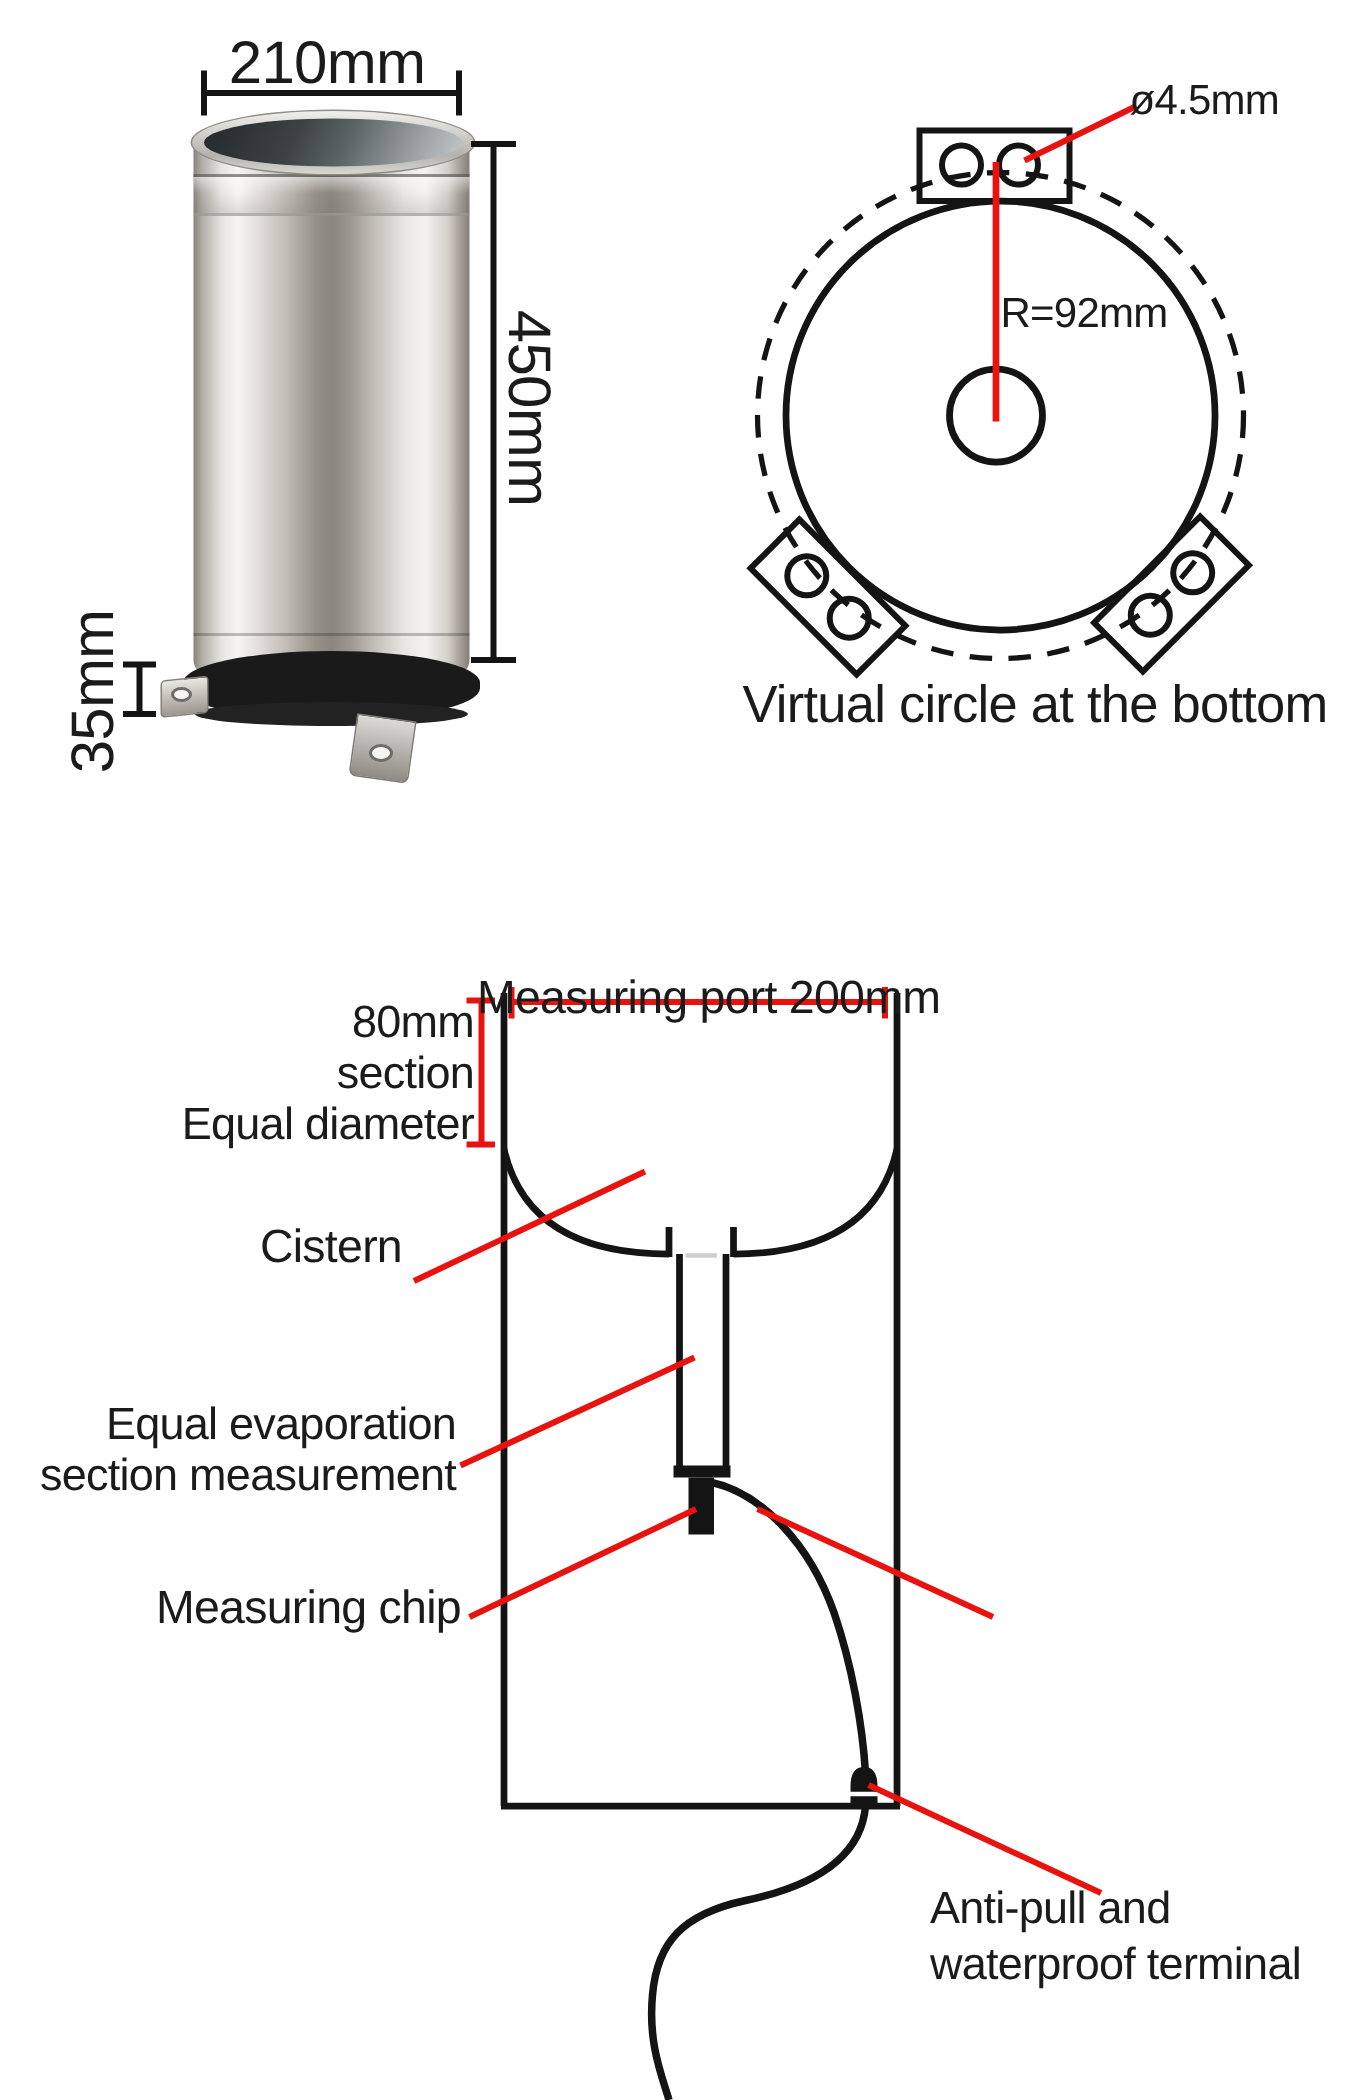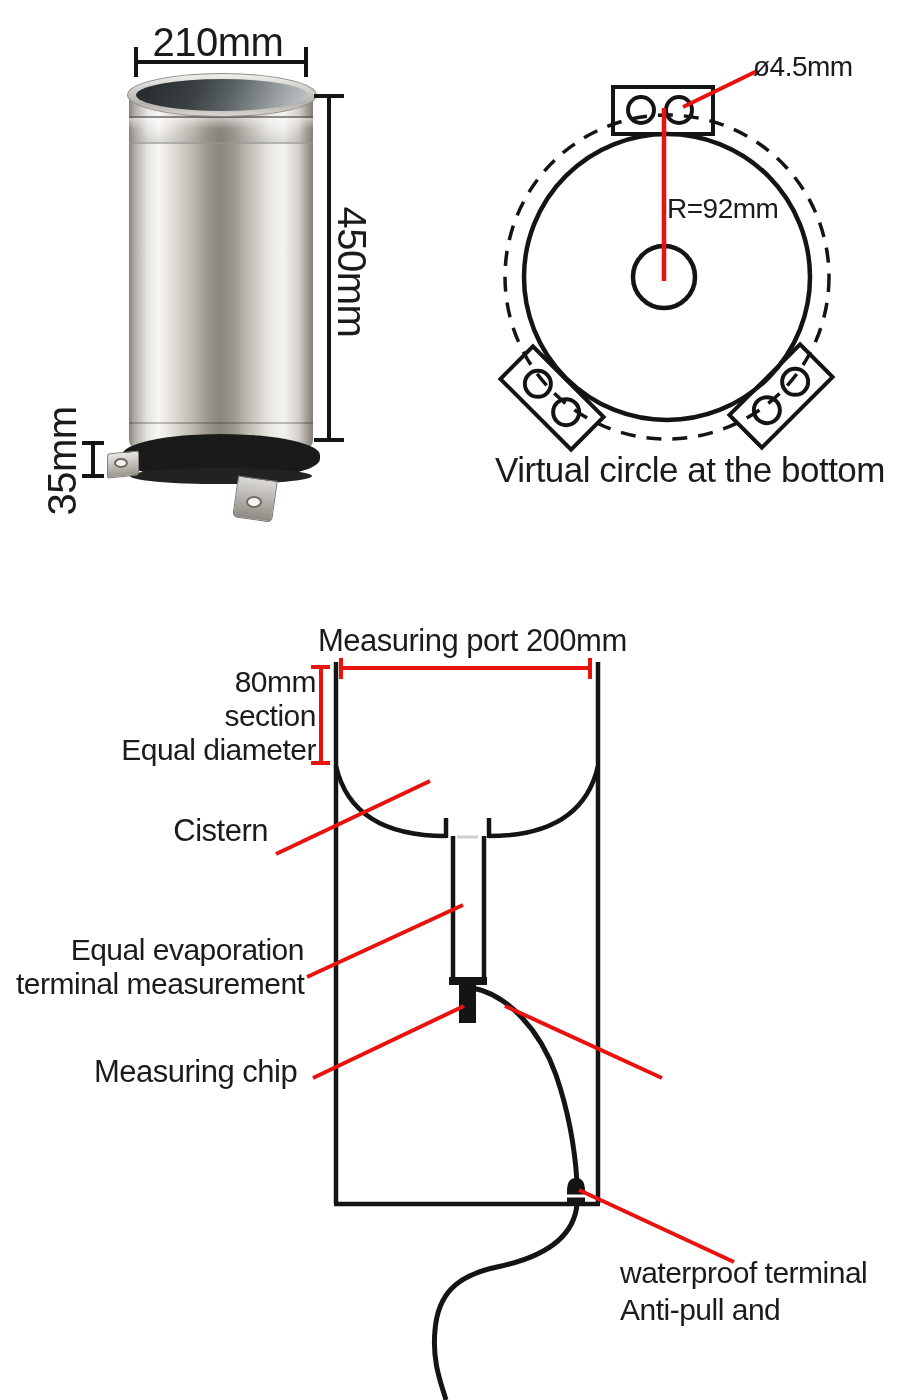--- a/index.html
+++ b/index.html
@@ -143,30 +143,30 @@
   </svg>
 
   <div class="lbl t40 c" style="left:130px;top:20px;width:176px">210mm</div>
   <div class="lbl t40 rot90" style="left:352px;top:272px">450mm</div>
   <div class="lbl t40 rotn90" style="left:62px;top:461px">35mm</div>
 
   <div class="lbl t36" style="left:753px;top:52px">ø4.5mm</div>
   <div class="lbl t36" style="left:667px;top:194px">R=92mm</div>
   <div class="lbl t33 c" style="left:495px;top:451px;width:340px">Virtual circle at the bottom</div>
 
-  <div class="lbl t32 c" style="left:318px;top:624px;width:298px">Measuring port 200mm</div>
+  <div class="lbl t32 c" style="left:318px;top:648px;width:298px">Measuring port 200mm</div>
   <div class="lbl t31 r" style="left:94px;top:665px;width:222px">
     <div>80mm</div>
     <div>section</div>
     <div>Equal diameter</div>
   </div>
   <div class="lbl t32 r" style="left:138px;top:814px;width:130px">Cistern</div>
   <div class="lbl t31 r" style="left:16px;top:933px;width:288px">
     <div>Equal evaporation</div>
-    <div>terminal measurement</div>
+    <div>section measurement</div>
   </div>
-  <div class="lbl t32 r" style="left:94px;top:1055px;width:202px">Measuring chip</div>
+  <div class="lbl t32 r" style="left:104px;top:1055px;width:202px">Measuring chip</div>
   <div class="lbl t31" style="left:620px;top:1254px;line-height:37px">
+    <div>Anti-pull and</div>
     <div>waterproof terminal</div>
-    <div>Anti-pull and</div>
   </div>
 
 </div>
 
 </body></html>

